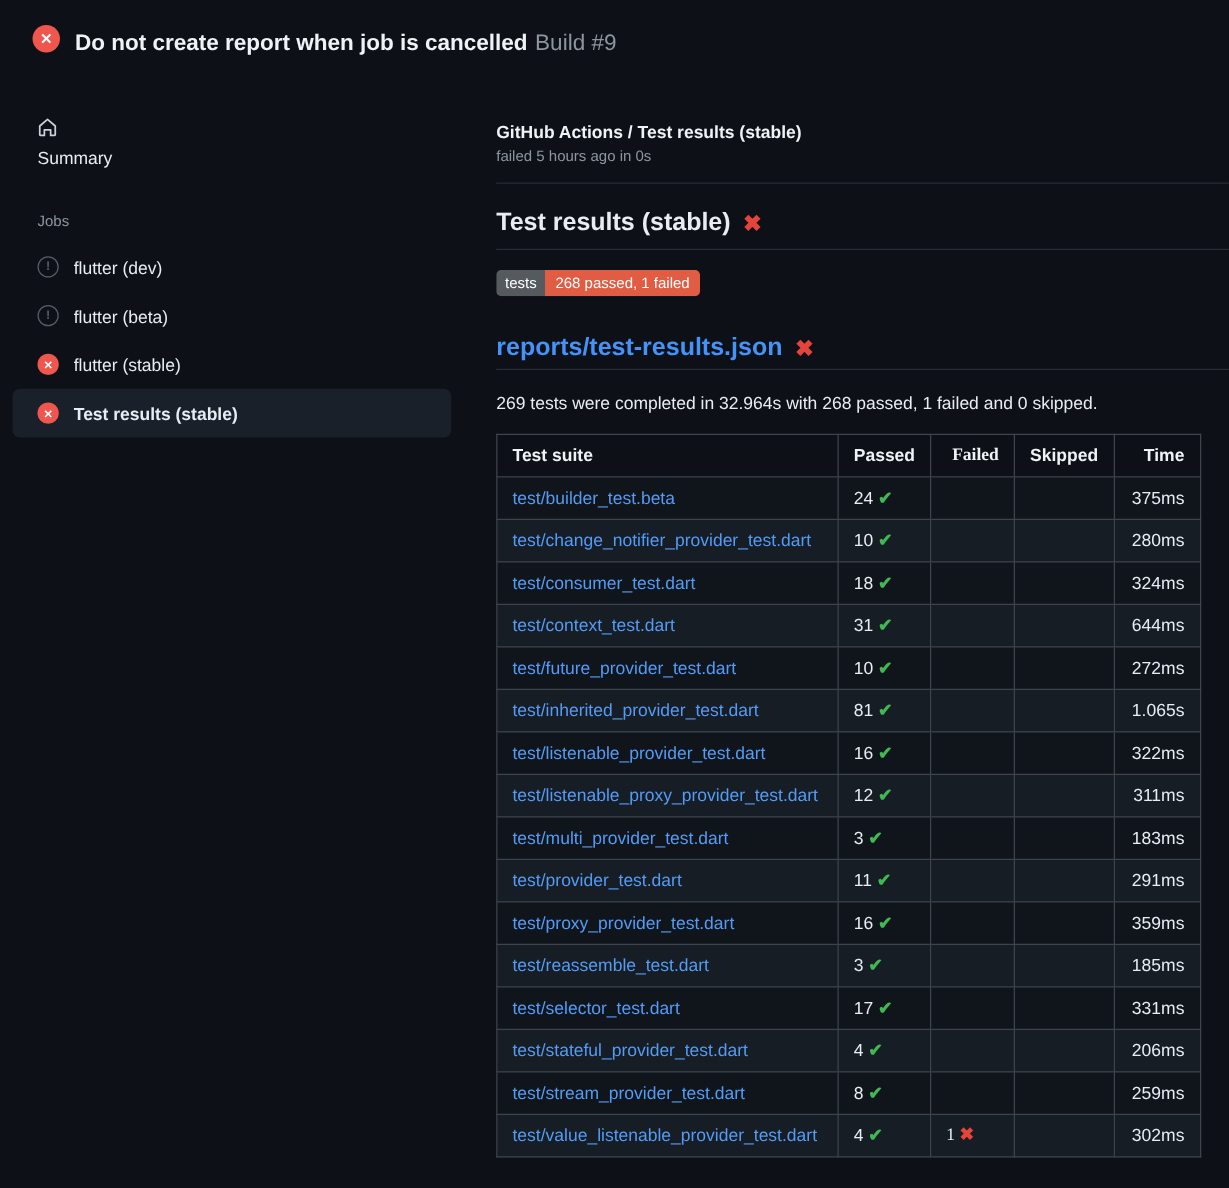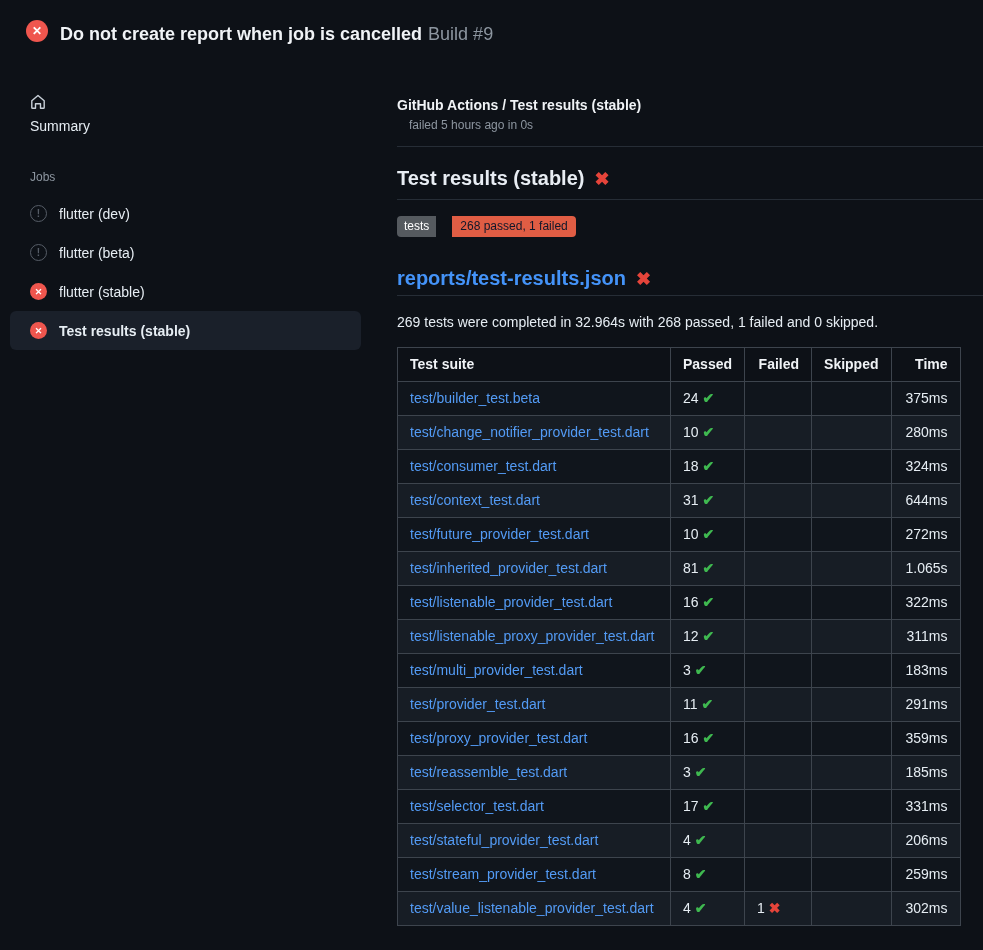--- a/index.html
+++ b/index.html
@@ -31,46 +31,46 @@
   .summary-item svg { flex:none; }
   .jobs-heading { margin:27px 0 10px 30px; font-size:12px; color: var(--muted,#8d96a0); }
   .side-item { display:flex; align-items:center; gap:12px; margin:0 10px; padding:11px 10px 11px 20px; border-radius:6px; font-size:14px; color:#e6edf3; cursor:pointer; }
   .side-item.selected { background: var(--selected-bg,#1a202a); font-weight:bold; }
   .status-ic { width:17px; height:17px; border-radius:50%; display:inline-flex; align-items:center; justify-content:center; flex:none; }
   .status-ic.cancelled { border:1.5px solid #565d67; color:#565d67; font-size:10px; font-weight:bold; }
   .status-ic.failed { background: var(--accent-red,#ef564e); color:#fff; font-size:9px; font-weight:bold; }
 
   
   .breadcrumb { font-size:14px; font-weight:bold; color:#f0f3f6; }
-  .status-line { margin-top:5px; font-size:12px; color: var(--muted,#8d96a0); margin-left: 12px; }
+  .status-line { margin-top:5px; font-size:12px; color: var(--muted,#8d96a0); }
   .divider { border-bottom:1px solid var(--divider,#262d36); }
   .d1 { margin-top:14px; }
   .section-title { margin-top:20px; font-size:20px; font-weight:bold; color:#e8edf3; display:flex; align-items:center; gap:10px; }
   .x-mark { color: var(--cross-red,#e5443a); font-size:18px; font-weight:bold; line-height:1; }
   .d2 { margin-top:9px; }
   .badge { display:inline-flex; margin-top:16px; font-size:12px; line-height:1; border-radius:4px; overflow:hidden; }
   .badge-label { background: var(--badge-label-bg,#555a5f); color:#fff; padding:4px 7px 5px; }
-  .badge-value { background: var(--badge-value-bg,#e05d44); color:#0f172a; padding:4px 8px 5px;margin-left:16px; }
+  .badge-value { background: var(--badge-value-bg,#e05d44); color:#ffffff; padding:4px 8px 5px; }
   .report-title { margin-top:30px; font-size:20px; font-weight:bold; color: var(--heading-link-blue,#4493f8); display:flex; align-items:center; gap:10px; }
   .report-title a { color:inherit; text-decoration:none; }
   .d3 { margin-top:5px; }
   .summary-line { margin-top:18px; font-size:14px; color:#e6edf3; }
   .summary-line b { font-weight:normal; }
 
   
   table.results { margin-top:17px; border-collapse:collapse; font-size:14px; table-layout:fixed; }
   .results th, .results td { border:1px solid var(--border,#3d444d); padding:7px 12px; line-height:19px; }
   .results th { font-weight:bold; color:#f0f3f6; text-align:right; }
   .results th.c-suite { text-align:left; }
   .results td { color:#e6edf3; }
   .results tbody tr:nth-child(odd) { background:#10151c; }
   .results tbody tr:nth-child(even) { background: var(--row-alt-bg,#171d25); }
   .c-suite { width:273px; text-align:left; }
   .c-passed { width:70px; }
-  .c-failed { width:67px; }
+  .c-failed { width:67px;font-family:Liberation Serif, serif; }
   .c-skipped { width:77px; }
   .c-time { width:69px; text-align:right; }
   td.c-num { text-align:left; white-space:nowrap; }
   .suite-link { color: var(--link-blue,#539bf5); text-decoration:none; }
   .ok { color: var(--check-green,#3fb950); font-weight:bold; }
   .bad { color: var(--cross-red,#e5443a); font-weight:bold; }
 </style>
 </head>
 <body>
 

